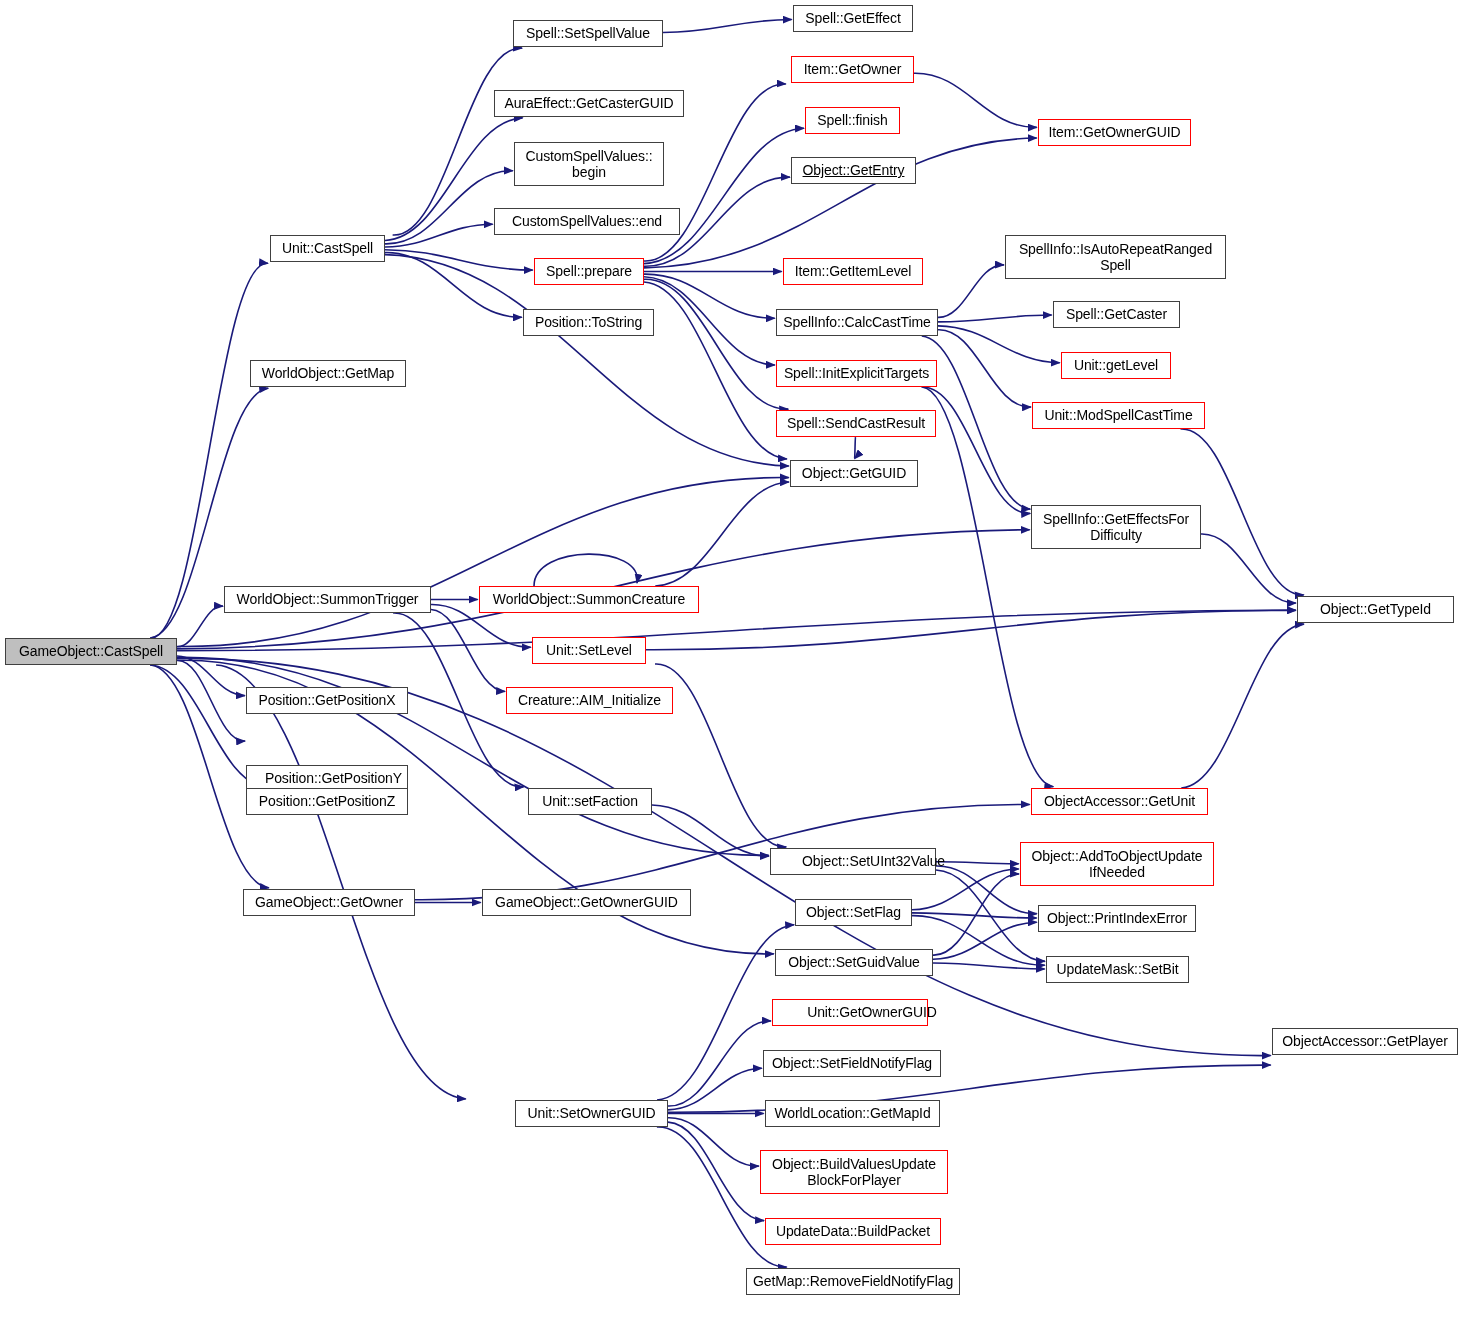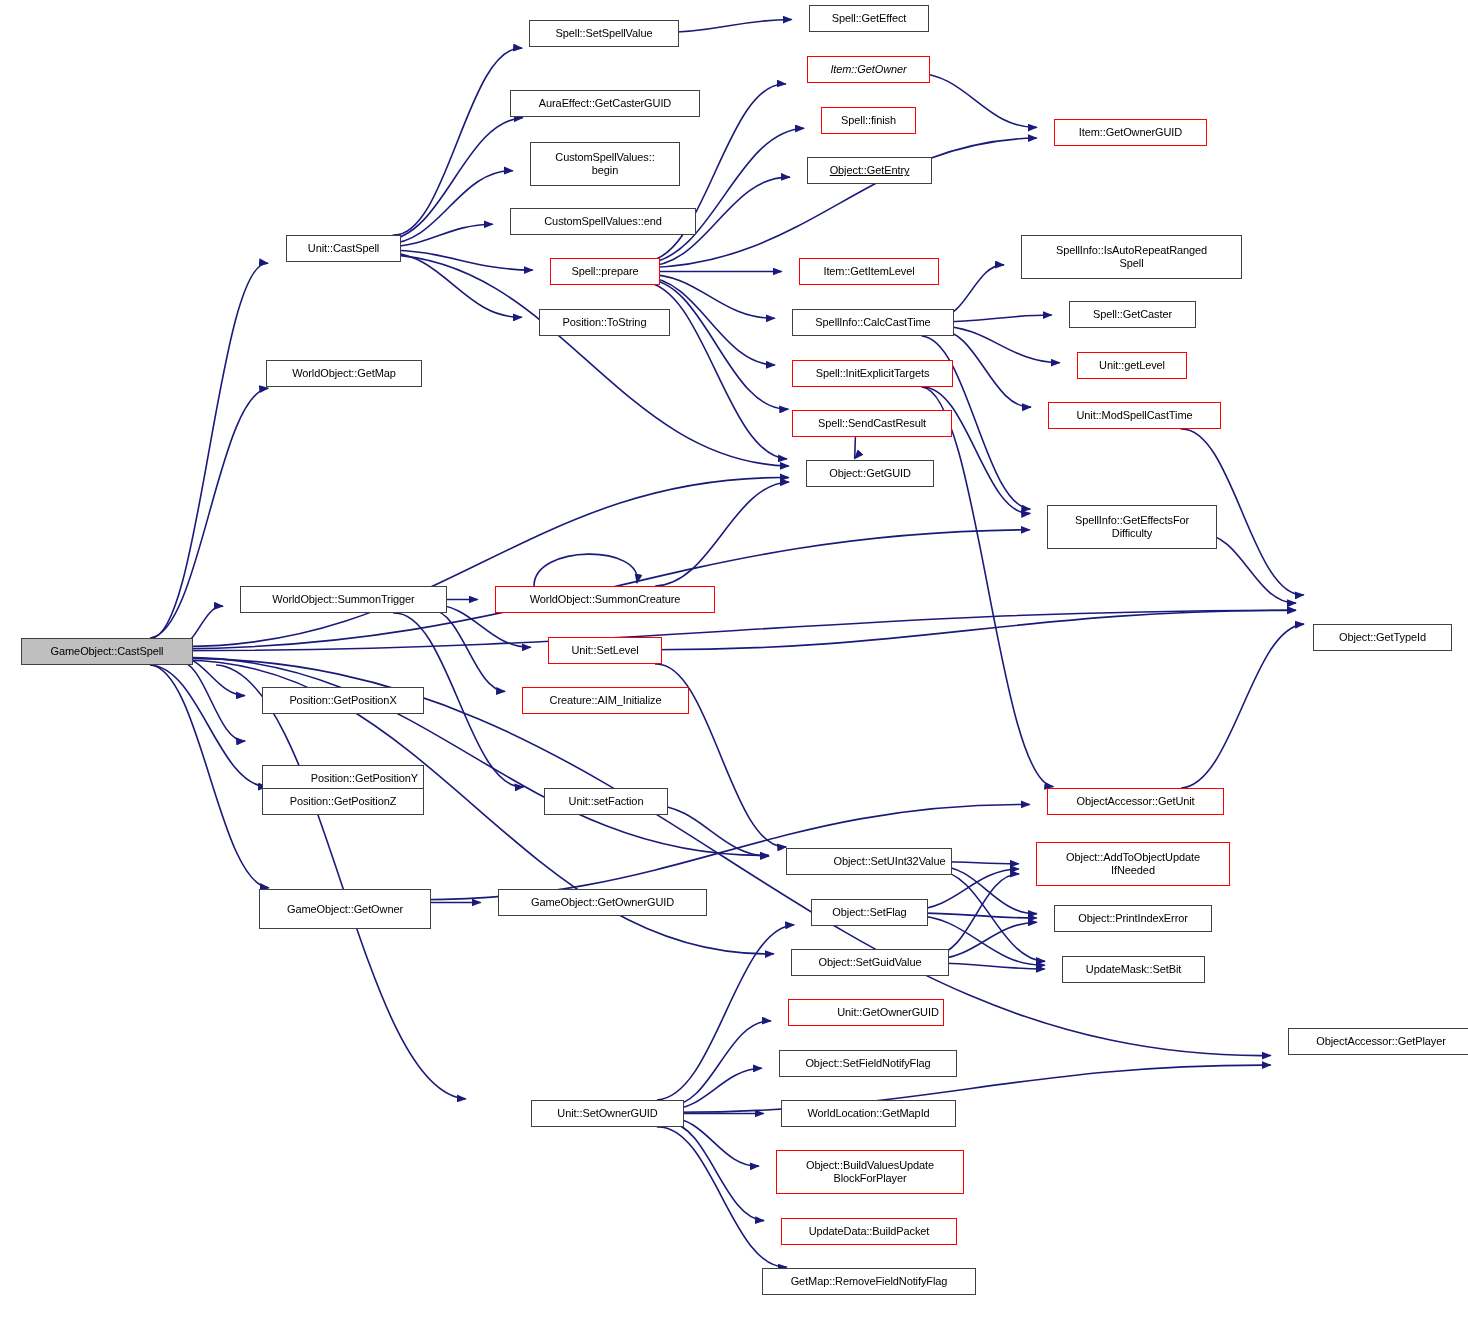--- a/index.html
+++ b/index.html
@@ -26,26 +26,25 @@
   .node {
     position: absolute;
     box-sizing: border-box;
     display: flex;
     align-items: center;
     justify-content: center;
     text-align: center;
     background: #ffffff;
     border: 1px solid #404040;
     color: #000000;
-    font-size: 11px;
+    font-size: 14px;
     line-height: 1.15;
     white-space: pre-line;
     letter-spacing: -0.1px;
     z-index: 2;
-    margin-left: 16px;
   }
   .node.red {
     border: 1px solid #ff0000;
   }
   .node.root {
     background: #bfbfbf;
     border: 1px solid #404040;
   }
   .node .lbl {
     display: block;
@@ -140,51 +139,51 @@
       <div class="node root" style="left: 5px; top: 638px; width: 172px; height: 27px;"><span class="lbl">GameObject::CastSpell</span></div>
       <div class="node" style="left: 513px; top: 20px; width: 150px; height: 27px;"><span class="lbl">Spell::SetSpellValue</span></div>
       <div class="node" style="left: 494px; top: 90px; width: 190px; height: 27px;"><span class="lbl">AuraEffect::GetCasterGUID</span></div>
       <div class="node" style="left: 514px; top: 142px; width: 150px; height: 44px;"><span class="lbl">CustomSpellValues::
 begin</span></div>
       <div class="node" style="left: 494px; top: 208px; width: 186px; height: 27px;"><span class="lbl">CustomSpellValues::end</span></div>
       <div class="node" style="left: 270px; top: 235px; width: 115px; height: 27px;"><span class="lbl">Unit::CastSpell</span></div>
       <div class="node red" style="left: 534px; top: 258px; width: 110px; height: 27px;"><span class="lbl">Spell::prepare</span></div>
       <div class="node" style="left: 523px; top: 309px; width: 131px; height: 27px;"><span class="lbl">Position::ToString</span></div>
       <div class="node" style="left: 793px; top: 5px; width: 120px; height: 27px;"><span class="lbl">Spell::GetEffect</span></div>
-      <div class="node red" style="left: 791px; top: 56px; width: 123px; height: 27px; font-style: italic;"><span class="lbl">Item::GetOwner</span></div>
+      <div class="node red" style="left: 791px; top: 56px; width: 123px; height: 27px;"><span class="lbl">Item::GetOwner</span></div>
       <div class="node red" style="left: 805px; top: 107px; width: 95px; height: 27px;"><span class="lbl">Spell::finish</span></div>
       <div class="node" style="left: 791px; top: 157px; width: 125px; height: 27px; text-decoration: underline;"><span class="lbl">Object::GetEntry</span></div>
       <div class="node red" style="left: 1038px; top: 119px; width: 153px; height: 27px;"><span class="lbl">Item::GetOwnerGUID</span></div>
       <div class="node red" style="left: 783px; top: 258px; width: 140px; height: 27px;"><span class="lbl">Item::GetItemLevel</span></div>
       <div class="node" style="left: 1005px; top: 235px; width: 221px; height: 44px;"><span class="lbl">SpellInfo::IsAutoRepeatRanged
 Spell</span></div>
       <div class="node" style="left: 776px; top: 309px; width: 162px; height: 27px;"><span class="lbl">SpellInfo::CalcCastTime</span></div>
       <div class="node" style="left: 1053px; top: 301px; width: 127px; height: 27px;"><span class="lbl">Spell::GetCaster</span></div>
       <div class="node red" style="left: 1061px; top: 352px; width: 110px; height: 27px;"><span class="lbl">Unit::getLevel</span></div>
       <div class="node red" style="left: 776px; top: 360px; width: 161px; height: 27px;"><span class="lbl">Spell::InitExplicitTargets</span></div>
       <div class="node red" style="left: 1032px; top: 402px; width: 173px; height: 27px;"><span class="lbl">Unit::ModSpellCastTime</span></div>
       <div class="node red" style="left: 776px; top: 410px; width: 160px; height: 27px; text-align: right;"><span class="lbl">Spell::SendCastResult</span></div>
       <div class="node" style="left: 790px; top: 460px; width: 128px; height: 27px;"><span class="lbl">Object::GetGUID</span></div>
       <div class="node" style="left: 1031px; top: 505px; width: 170px; height: 44px;"><span class="lbl">SpellInfo::GetEffectsFor
 Difficulty</span></div>
       <div class="node" style="left: 250px; top: 360px; width: 156px; height: 27px;"><span class="lbl">WorldObject::GetMap</span></div>
       <div class="node" style="left: 224px; top: 586px; width: 207px; height: 27px;"><span class="lbl">WorldObject::SummonTrigger</span></div>
       <div class="node red" style="left: 479px; top: 586px; width: 220px; height: 27px;"><span class="lbl">WorldObject::SummonCreature</span></div>
       <div class="node red" style="left: 532px; top: 637px; width: 114px; height: 27px;"><span class="lbl">Unit::SetLevel</span></div>
       <div class="node red" style="left: 506px; top: 687px; width: 167px; height: 27px;"><span class="lbl">Creature::AIM_Initialize</span></div>
-      <div class="node" style="left: 1297px; top: 624px; width: 139px; height: 27px;"><span class="lbl">Object::GetTypeId</span></div>
+      <div class="node" style="left: 1297px; top: 596px; width: 157px; height: 27px;"><span class="lbl">Object::GetTypeId</span></div>
       <div class="node" style="left: 246px; top: 687px; width: 162px; height: 27px;"><span class="lbl">Position::GetPositionX</span></div>
       <div class="node" style="left: 246px; top: 765px; width: 162px; height: 27px; justify-content: flex-end;"><span class="lbl">Position::GetPositionY</span></div>
       <div class="node" style="left: 246px; top: 788px; width: 162px; height: 27px;"><span class="lbl">Position::GetPositionZ</span></div>
       <div class="node" style="left: 528px; top: 788px; width: 124px; height: 27px;"><span class="lbl">Unit::setFaction</span></div>
       <div class="node red" style="left: 1031px; top: 788px; width: 177px; height: 27px;"><span class="lbl">ObjectAccessor::GetUnit</span></div>
       <div class="node" style="left: 770px; top: 848px; width: 166px; height: 27px; padding-left: 41px;"><span class="lbl">Object::SetUInt32Value</span></div>
       <div class="node red" style="left: 1020px; top: 842px; width: 194px; height: 44px;"><span class="lbl">Object::AddToObjectUpdate
 IfNeeded</span></div>
-      <div class="node" style="left: 243px; top: 889px; width: 172px; height: 40px;"><span class="lbl">GameObject::GetOwner</span></div>
+      <div class="node" style="left: 243px; top: 889px; width: 172px; height: 27px;"><span class="lbl">GameObject::GetOwner</span></div>
       <div class="node" style="left: 482px; top: 889px; width: 209px; height: 27px;"><span class="lbl">GameObject::GetOwnerGUID</span></div>
       <div class="node" style="left: 795px; top: 899px; width: 117px; height: 27px;"><span class="lbl">Object::SetFlag</span></div>
       <div class="node" style="left: 1038px; top: 905px; width: 158px; height: 27px;"><span class="lbl">Object::PrintIndexError</span></div>
       <div class="node" style="left: 775px; top: 949px; width: 158px; height: 27px;"><span class="lbl">Object::SetGuidValue</span></div>
       <div class="node" style="left: 1046px; top: 956px; width: 143px; height: 27px;"><span class="lbl">UpdateMask::SetBit</span></div>
       <div class="node red" style="left: 772px; top: 999px; width: 156px; height: 27px; padding-left: 44px;"><span class="lbl">Unit::GetOwnerGUID</span></div>
       <div class="node" style="left: 763px; top: 1050px; width: 178px; height: 27px;"><span class="lbl">Object::SetFieldNotifyFlag</span></div>
       <div class="node" style="left: 515px; top: 1100px; width: 153px; height: 27px;"><span class="lbl">Unit::SetOwnerGUID</span></div>
       <div class="node" style="left: 765px; top: 1100px; width: 175px; height: 27px;"><span class="lbl">WorldLocation::GetMapId</span></div>
       <div class="node" style="left: 1272px; top: 1028px; width: 186px; height: 27px;"><span class="lbl">ObjectAccessor::GetPlayer</span></div>

